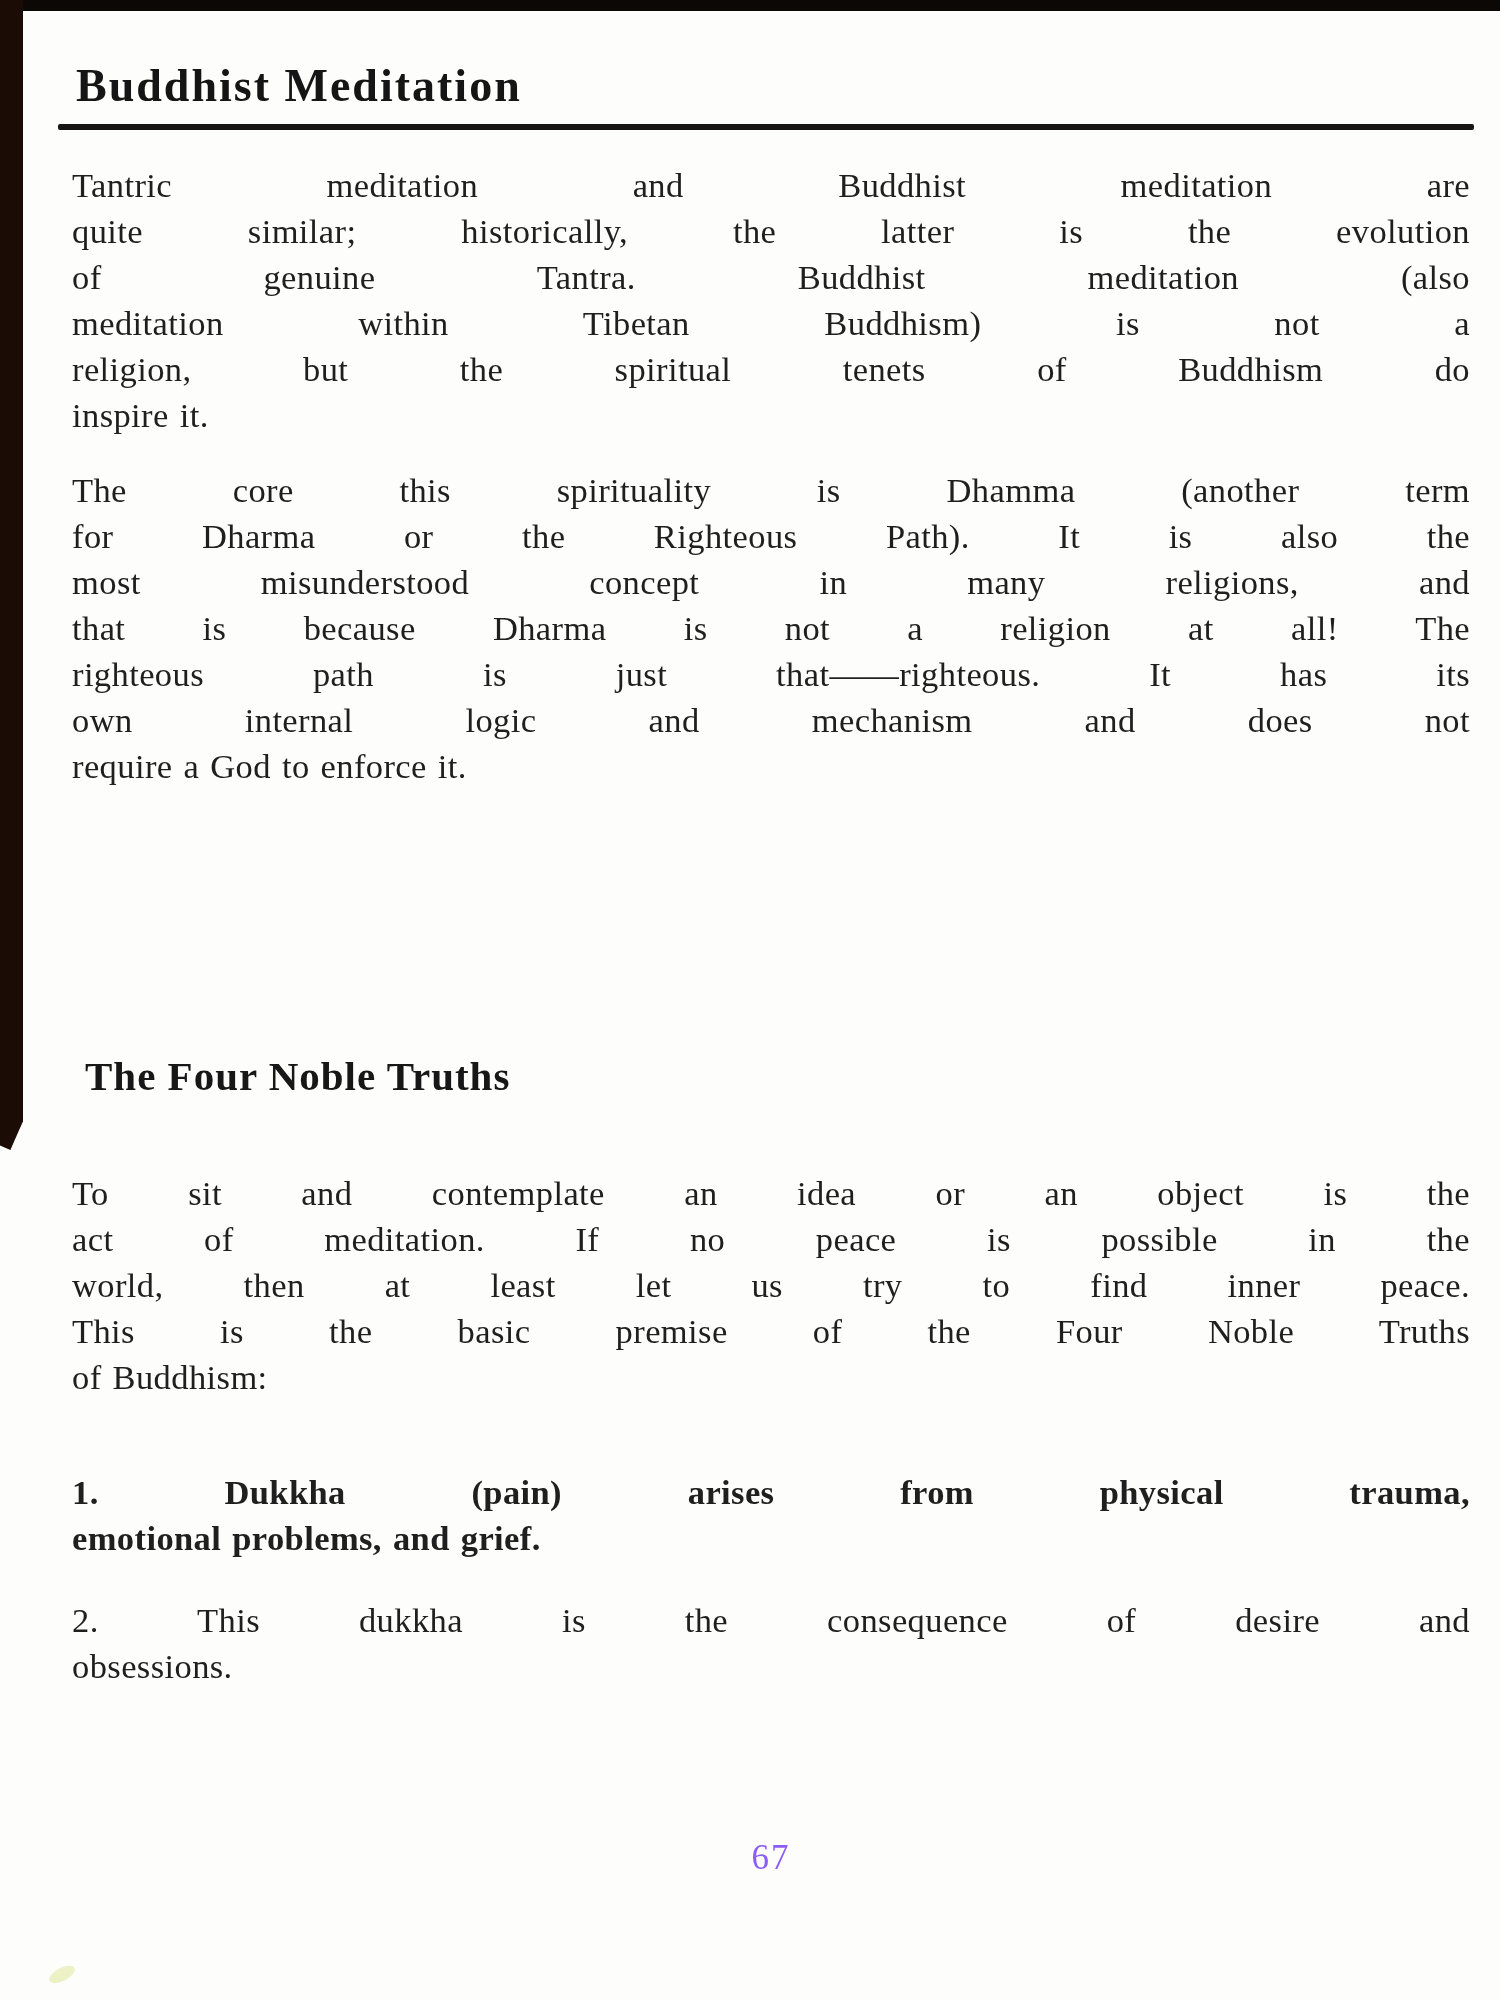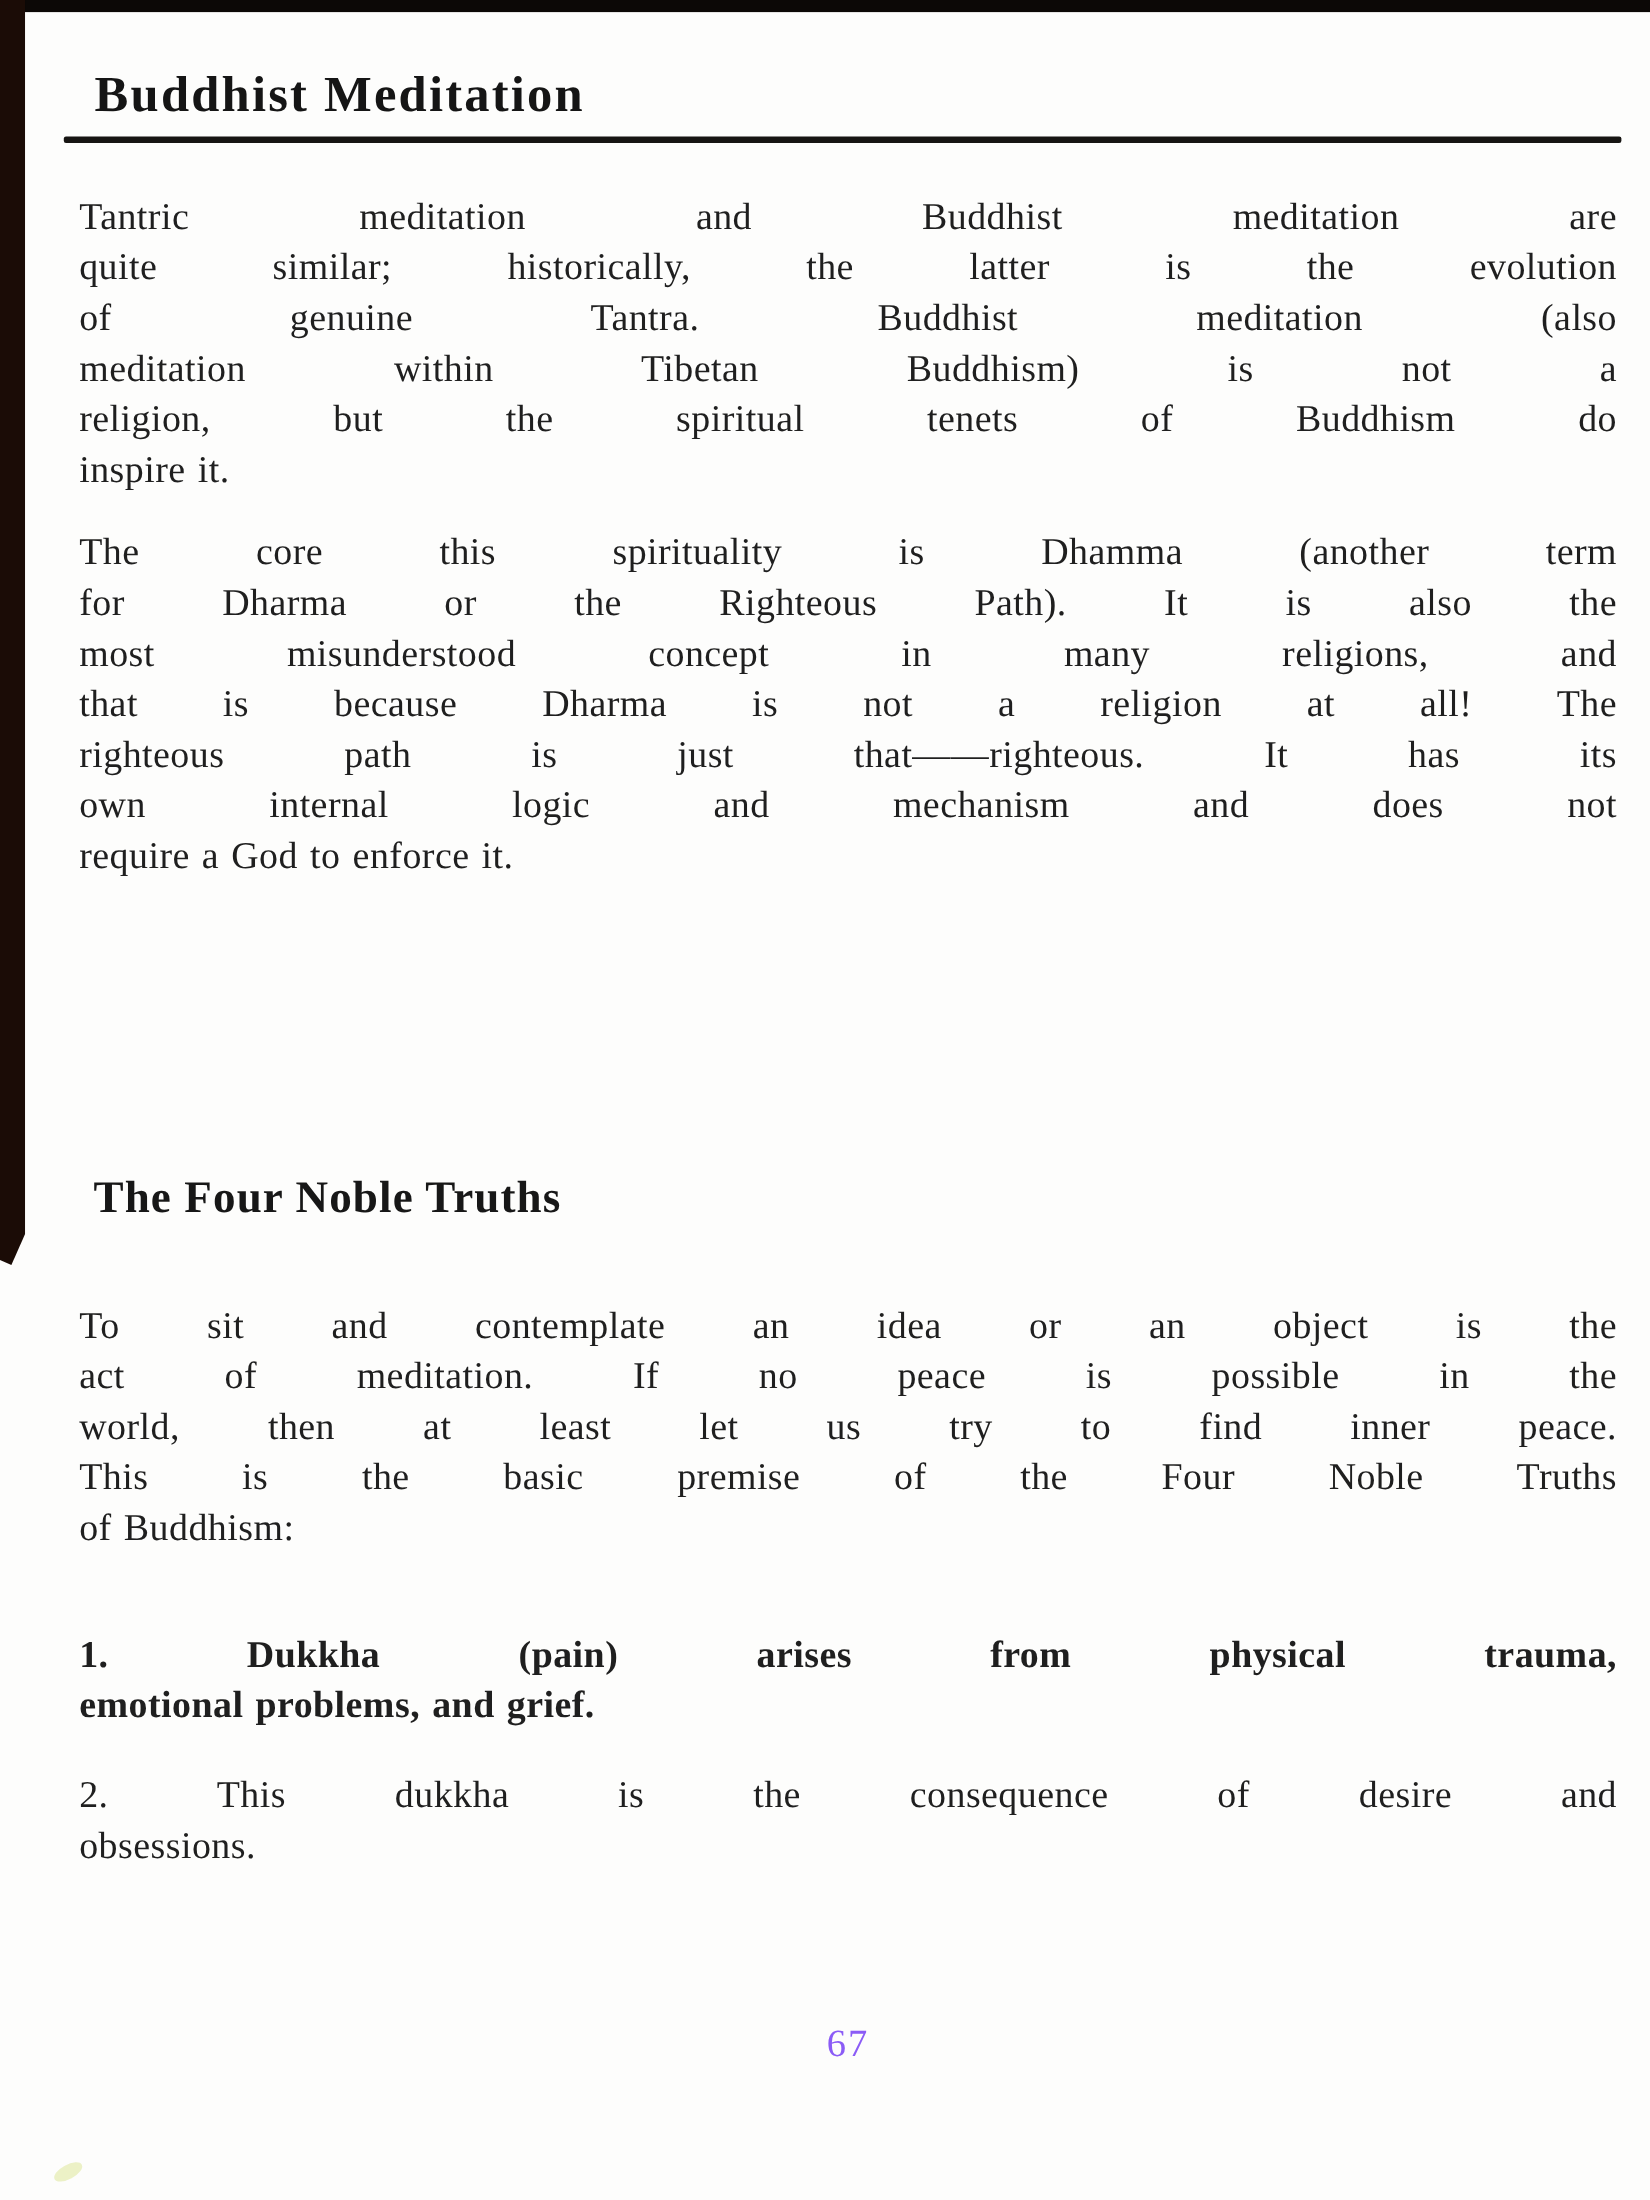--- a/index.html
+++ b/index.html
@@ -10,21 +10,21 @@
     overflow:hidden;
     font-family:"Liberation Serif", serif;
     color:#1f1f1f;
   }
   .content {
     position:absolute;
     left:72px; top:0;
     width:1398px;
   }
   .page-title {
-    margin:14px; margin-top:62px;
+    margin:4px; margin-top:62px;
     font-size:46px; line-height:48px;
     font-weight:bold;
     letter-spacing:2px;
     color:#151515;
   }
   .title-rule {
     margin-top:14px; margin-left:-14px; margin-right:-4px;
     height:6px;
     background:#171513;
     border-radius:2px;
@@ -35,21 +35,21 @@
     letter-spacing:0.4px;
     word-spacing:2px;
   }
   .line {
     text-align:justify;
     text-align-last:justify;
   }
   .line.last {
     text-align-last:left;
   }
-  .p1 { margin-top:44px; }
+  .p1 { margin-top:32px; }
   .p2 { margin-top:29px; }
   .section-heading {
     margin:13px; margin-top:264px;
     font-size:41px; line-height:47px;
     font-weight:bold;
     letter-spacing:1px;
     color:#171717;
   }
   .p3 { margin-top:70px; }
   .li1 { margin-top:69px;font-weight:bold; }

